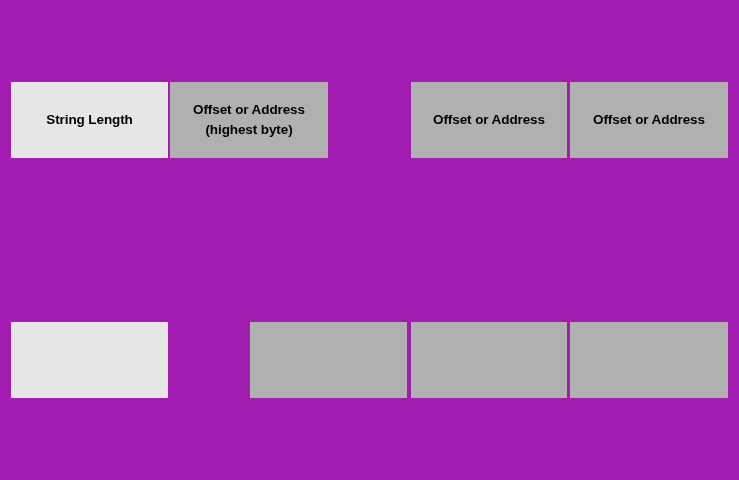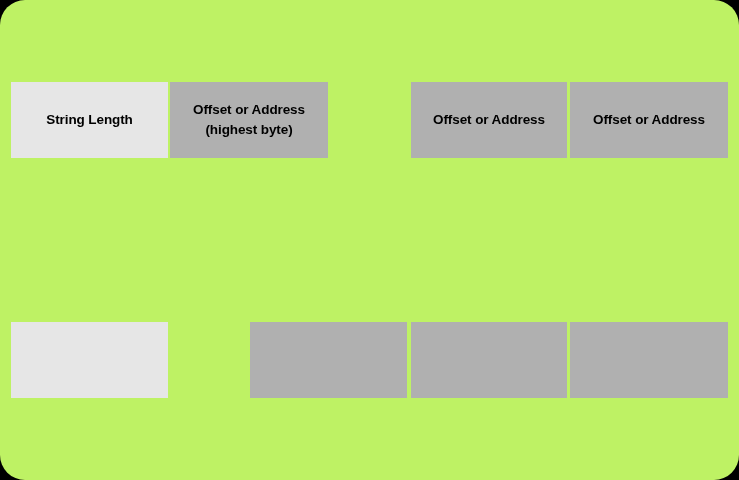--- a/index.html
+++ b/index.html
@@ -36,21 +36,21 @@
     letter-spacing: -0.1px;
   }
   .cell .line {
     display: block;
     white-space: nowrap;
   }
 </style>
 </head>
 <body>
 
-<div id="diagram" style="width: 739px; height: 480px; background: #bef264; border-radius: 25px;">
+<div id="diagram" style="width: 739px; height: 480px; background: #a21caf;">
     <div class="cell" style="left: 11px; top: 82px; width: 157px; height: 76px; background: rgb(230, 230, 230);">
       <span class="line">String Length</span>
     </div>
     <div class="cell" style="left: 170px; top: 82px; width: 158px; height: 76px; background: rgb(176, 176, 176);">
       <span class="line">Offset or Address</span>
       <span class="line">(highest byte)</span>
     </div>
     <div class="cell" style="left: 411px; top: 82px; width: 156px; height: 76px; background: rgb(176, 176, 176);">
       <span class="line">Offset or Address</span>
     </div>

